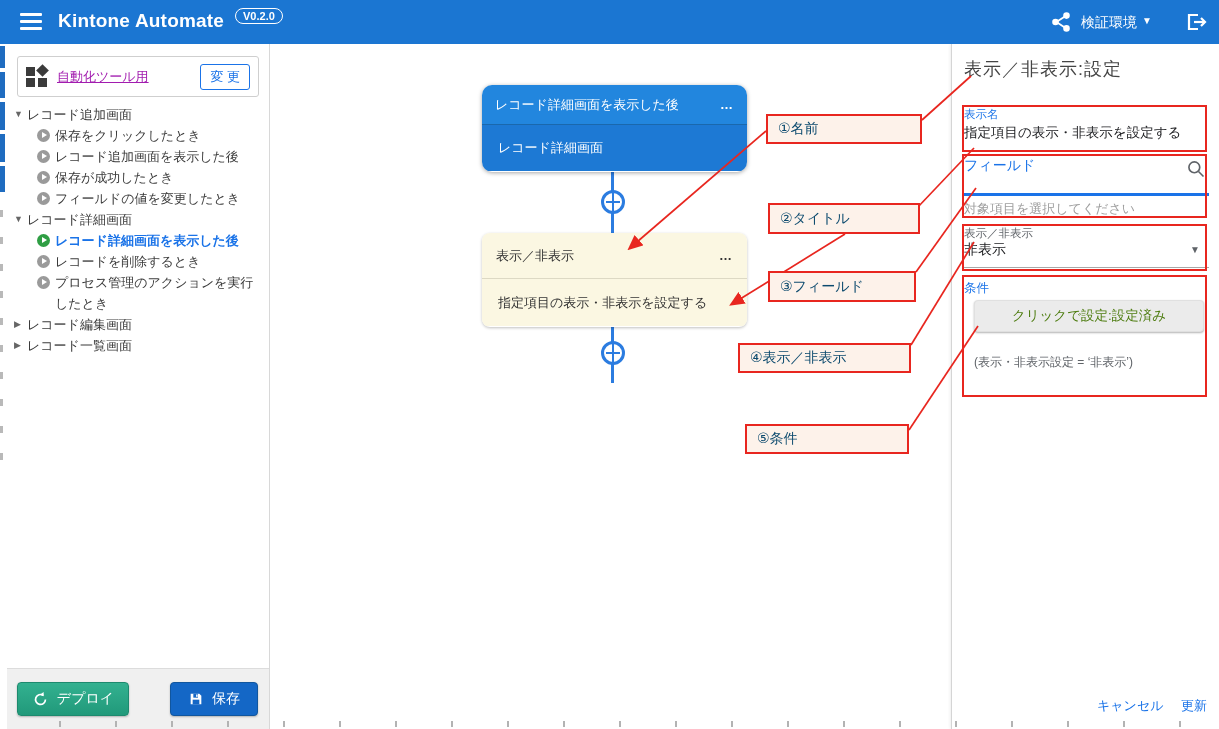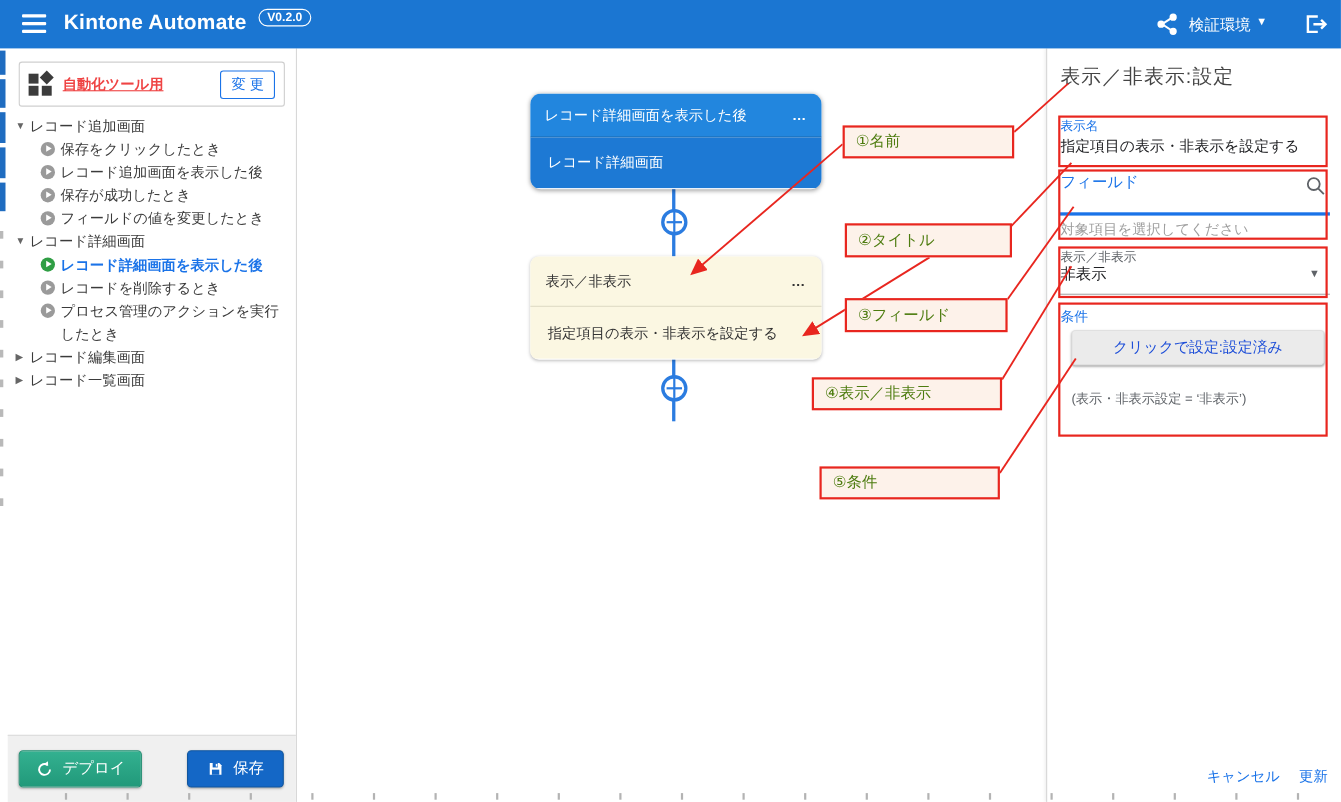--- a/index.html
+++ b/index.html
@@ -28,21 +28,21 @@
 
   
   .sidebar { position:absolute; left:7px; top:44px; width:263px; height:685px; background:#fff; border-right:1px solid #d8d8d8; z-index:10; }
   .app-box { position:absolute; left:10px; top:12px; width:242px; height:41px; border:1px solid #cfcfcf; border-radius:3px; display:flex; align-items:center; padding:0 8px; background:#fff; }
   .app-icon { width:22px; height:22px; position:relative; margin-right:9px; flex:0 0 auto; }
   .app-icon i { position:absolute; width:9px; height:9px; background:#3b3b3b; }
   .app-icon i:nth-child(1){ left:0; top:1px; }
   .app-icon i:nth-child(2){ left:12px; top:0; transform:rotate(45deg); }
   .app-icon i:nth-child(3){ left:0; top:12px; }
   .app-icon i:nth-child(4){ left:12px; top:12px; }
-  .app-link { font-size:13px; color:#ef4444; text-decoration:underline; cursor:pointer; white-space:nowrap;font-weight:bold; }
+  .app-link { font-size:13px; color:#a21caf; text-decoration:underline; cursor:pointer; white-space:nowrap; }
   .change-btn { margin-left:auto; border:1px solid #1a73e8; color:#1a73e8; background:#fff; border-radius:3px; font-size:13px; padding:3px 9px; cursor:pointer; white-space:nowrap; font-family:inherit; }
   .tree { position:absolute; left:0; top:60px; width:100%; font-size:13px; line-height:21px; color:#3b3b3b; }
   .tree-group { position:relative; padding-left:20px; cursor:pointer; }
   .tree-group .tw { position:absolute; left:7px; top:0; font-size:9px; color:#666; }
   .tree-event { position:relative; padding-left:48px; padding-right:6px; cursor:pointer; }
   .play-icon { position:absolute; left:30px; top:4px; width:13px; height:13px; border-radius:50%; background:#9a9a9a; }
   .play-icon::after { content:""; position:absolute; left:5px; top:3.2px; border-left:5px solid #fff; border-top:3.4px solid transparent; border-bottom:3.4px solid transparent; }
   .tree-event.active { color:#1a73e8; font-weight:bold; }
   .tree-event.active .play-icon { background:#2f9e44; }
   .sidebar-footer { position:absolute; left:0; bottom:0; width:100%; height:61px; background:#f0f0f0; border-top:1px solid #dcdcdc; }
@@ -57,37 +57,37 @@
   .action-node { left:482px; top:233px; height:94px; color:#333; border-radius:8px; box-shadow:0 1px 3px rgba(0,0,0,.25); }
   .action-node .node-head { height:46px; background:#fbf7e2; border-bottom:1px solid #ddd9c4; display:flex; align-items:center; padding:0 14px; }
   .action-node .node-body { height:47px; background:#fbf7e2; display:flex; align-items:center; padding:0 16px; }
   .node-menu { margin-left:auto; font-weight:bold; letter-spacing:1px; font-size:13px; cursor:pointer; }
   .flow-line { position:absolute; left:611px; width:3px; background:#2b7ce0; }
   .plus-connector { position:absolute; left:601px; width:24px; height:24px; border:3px solid #2b7ce0; border-radius:50%; background:#fff; cursor:pointer; }
   .plus-connector::before { content:""; position:absolute; left:2px; right:2px; top:50%; margin-top:-1.25px; height:2.5px; background:#2b7ce0; }
   .plus-connector::after { content:""; position:absolute; top:-1px; bottom:-1px; left:50%; margin-left:-1.25px; width:2.5px; background:#2b7ce0; }
 
   
-  .callout { position:absolute; background:#fdf2ea; border:2px solid #e8261f; color:#4d7c0f; font-size:14px; display:flex; align-items:center; padding-left:10px; z-index:30; }
+  .callout { position:absolute; background:#fdf2ea; border:2px solid #e8261f; color:#0c4a6e; font-size:14px; display:flex; align-items:center; padding-left:10px; z-index:30; }
   .anno-box { position:absolute; border:2px solid #e8261f; z-index:30; pointer-events:none; }
   #red-lines { position:absolute; left:0; top:0; width:1219px; height:729px; z-index:29; pointer-events:none; }
 
   
   .panel { position:absolute; left:951px; top:44px; width:268px; height:685px; background:#fff; border-left:1px solid #d5d5d5; box-shadow:-1px 0 3px rgba(0,0,0,.07); z-index:10; }
   .panel-title { position:absolute; left:12px; top:13px; font-size:18px; color:#444; letter-spacing:1px; }
   .fld-label-sm-blue { position:absolute; font-size:11.5px; color:#1a73e8; }
   .fld-label-sm-gray { position:absolute; font-size:11.5px; color:#5f6368; }
   .fld-value { position:absolute; font-size:13.5px; color:#202124; white-space:nowrap; }
   .field-label-lg { position:absolute; left:12px; top:113px; font-size:14px; color:#1a73e8; }
   .search-icon { position:absolute; left:234px; top:115px; width:20px; height:20px; cursor:pointer; }
   .field-underline { position:absolute; left:11px; top:149px; width:246px; height:2.5px; background:#1a73e8; }
   .field-placeholder { position:absolute; left:12px; top:156px; font-size:13px; color:#9e9e9e; white-space:nowrap; }
   .vis-underline { position:absolute; left:11px; top:223px; width:246px; height:1px; background:#a8a8a8; }
   .dd-caret { position:absolute; left:238px; top:200px; font-size:10px; color:#5f6368; cursor:pointer; }
-  .cond-btn { position:absolute; left:22px; top:256px; width:230px; height:32px; background:#ebebeb; border:1px solid #e0e0e0; border-radius:4px; box-shadow:0 1px 2px rgba(0,0,0,.3); font-size:13.5px; color:#1d4ed8; cursor:pointer; font-family:inherit; }
+  .cond-btn { position:absolute; left:22px; top:256px; width:230px; height:32px; background:#ebebeb; border:1px solid #e0e0e0; border-radius:4px; box-shadow:0 1px 2px rgba(0,0,0,.3); font-size:13.5px; color:#4d7c0f; cursor:pointer; font-family:inherit; }
   .cond-expr { position:absolute; left:22px; top:310px; font-size:12px; color:#5f6368; white-space:nowrap; }
   .panel-action { position:absolute; top:653px; font-size:13px; color:#1a73e8; cursor:pointer; background:none; border:none; font-family:inherit; }
   .cancel-act { left:145px; }
   .update-act { left:229px; }
 
   .bottom-ticks .tick { position:absolute; bottom:2px; width:1.5px; height:6px; background:#b3b3b3; z-index:40; }
 </style>
 </head>
 <body>
 

